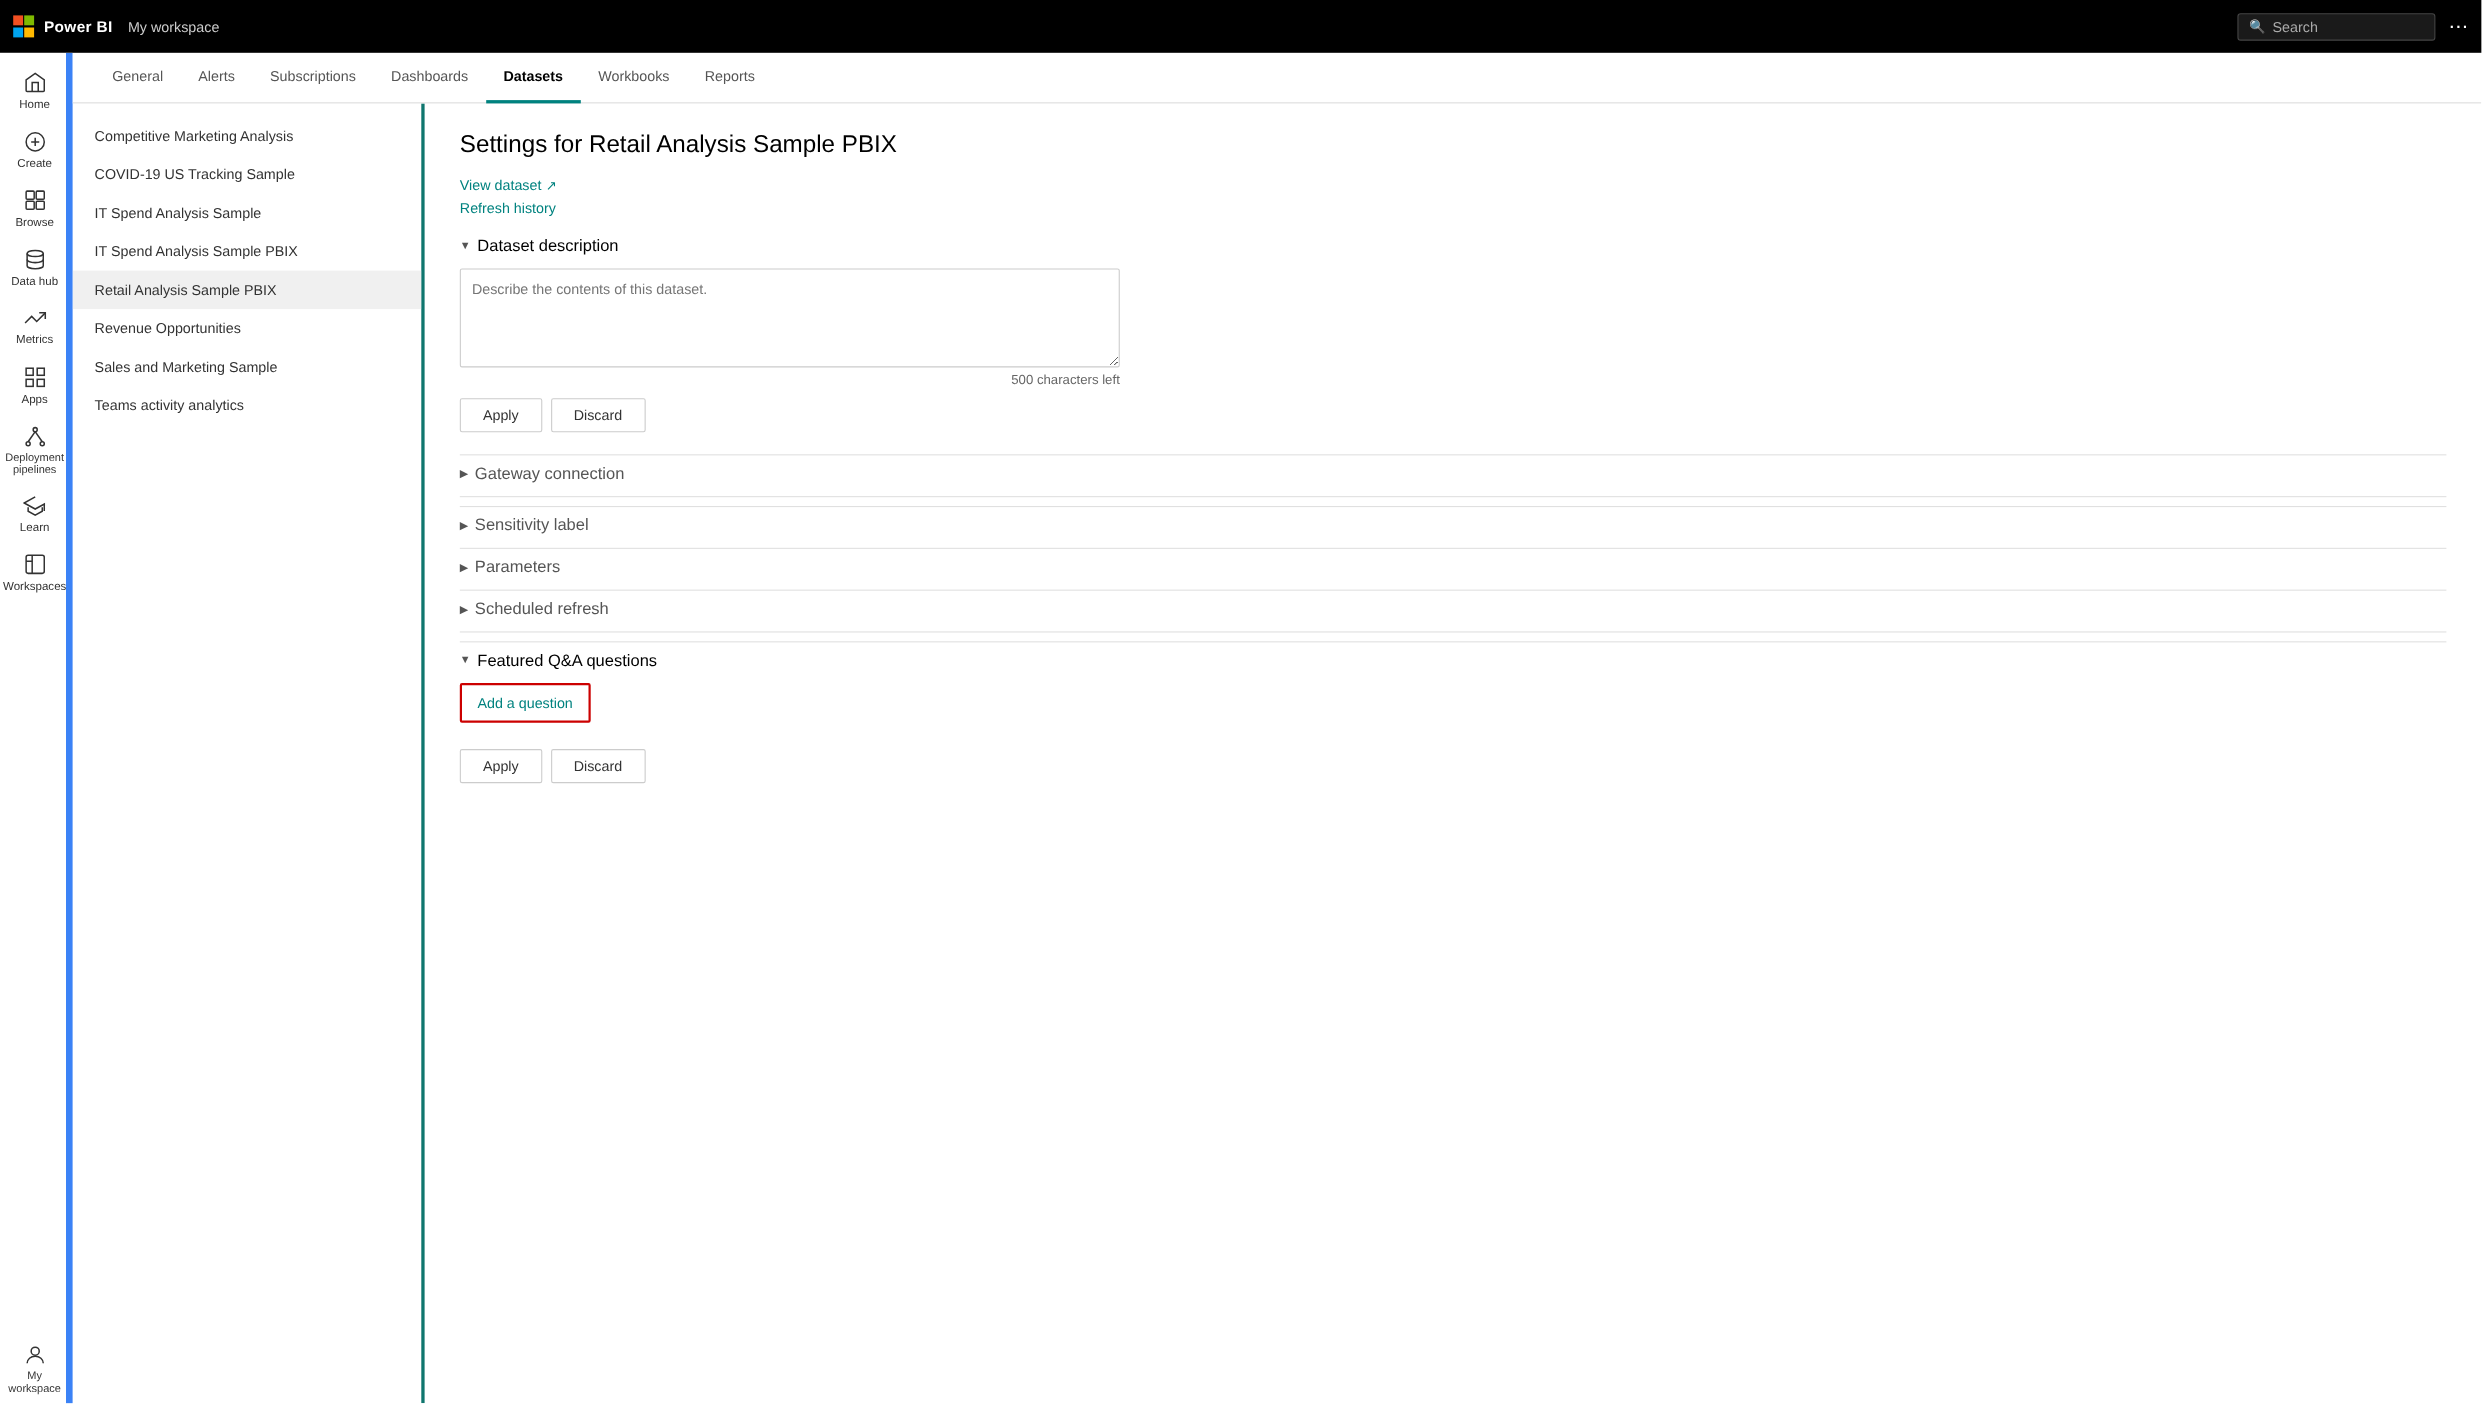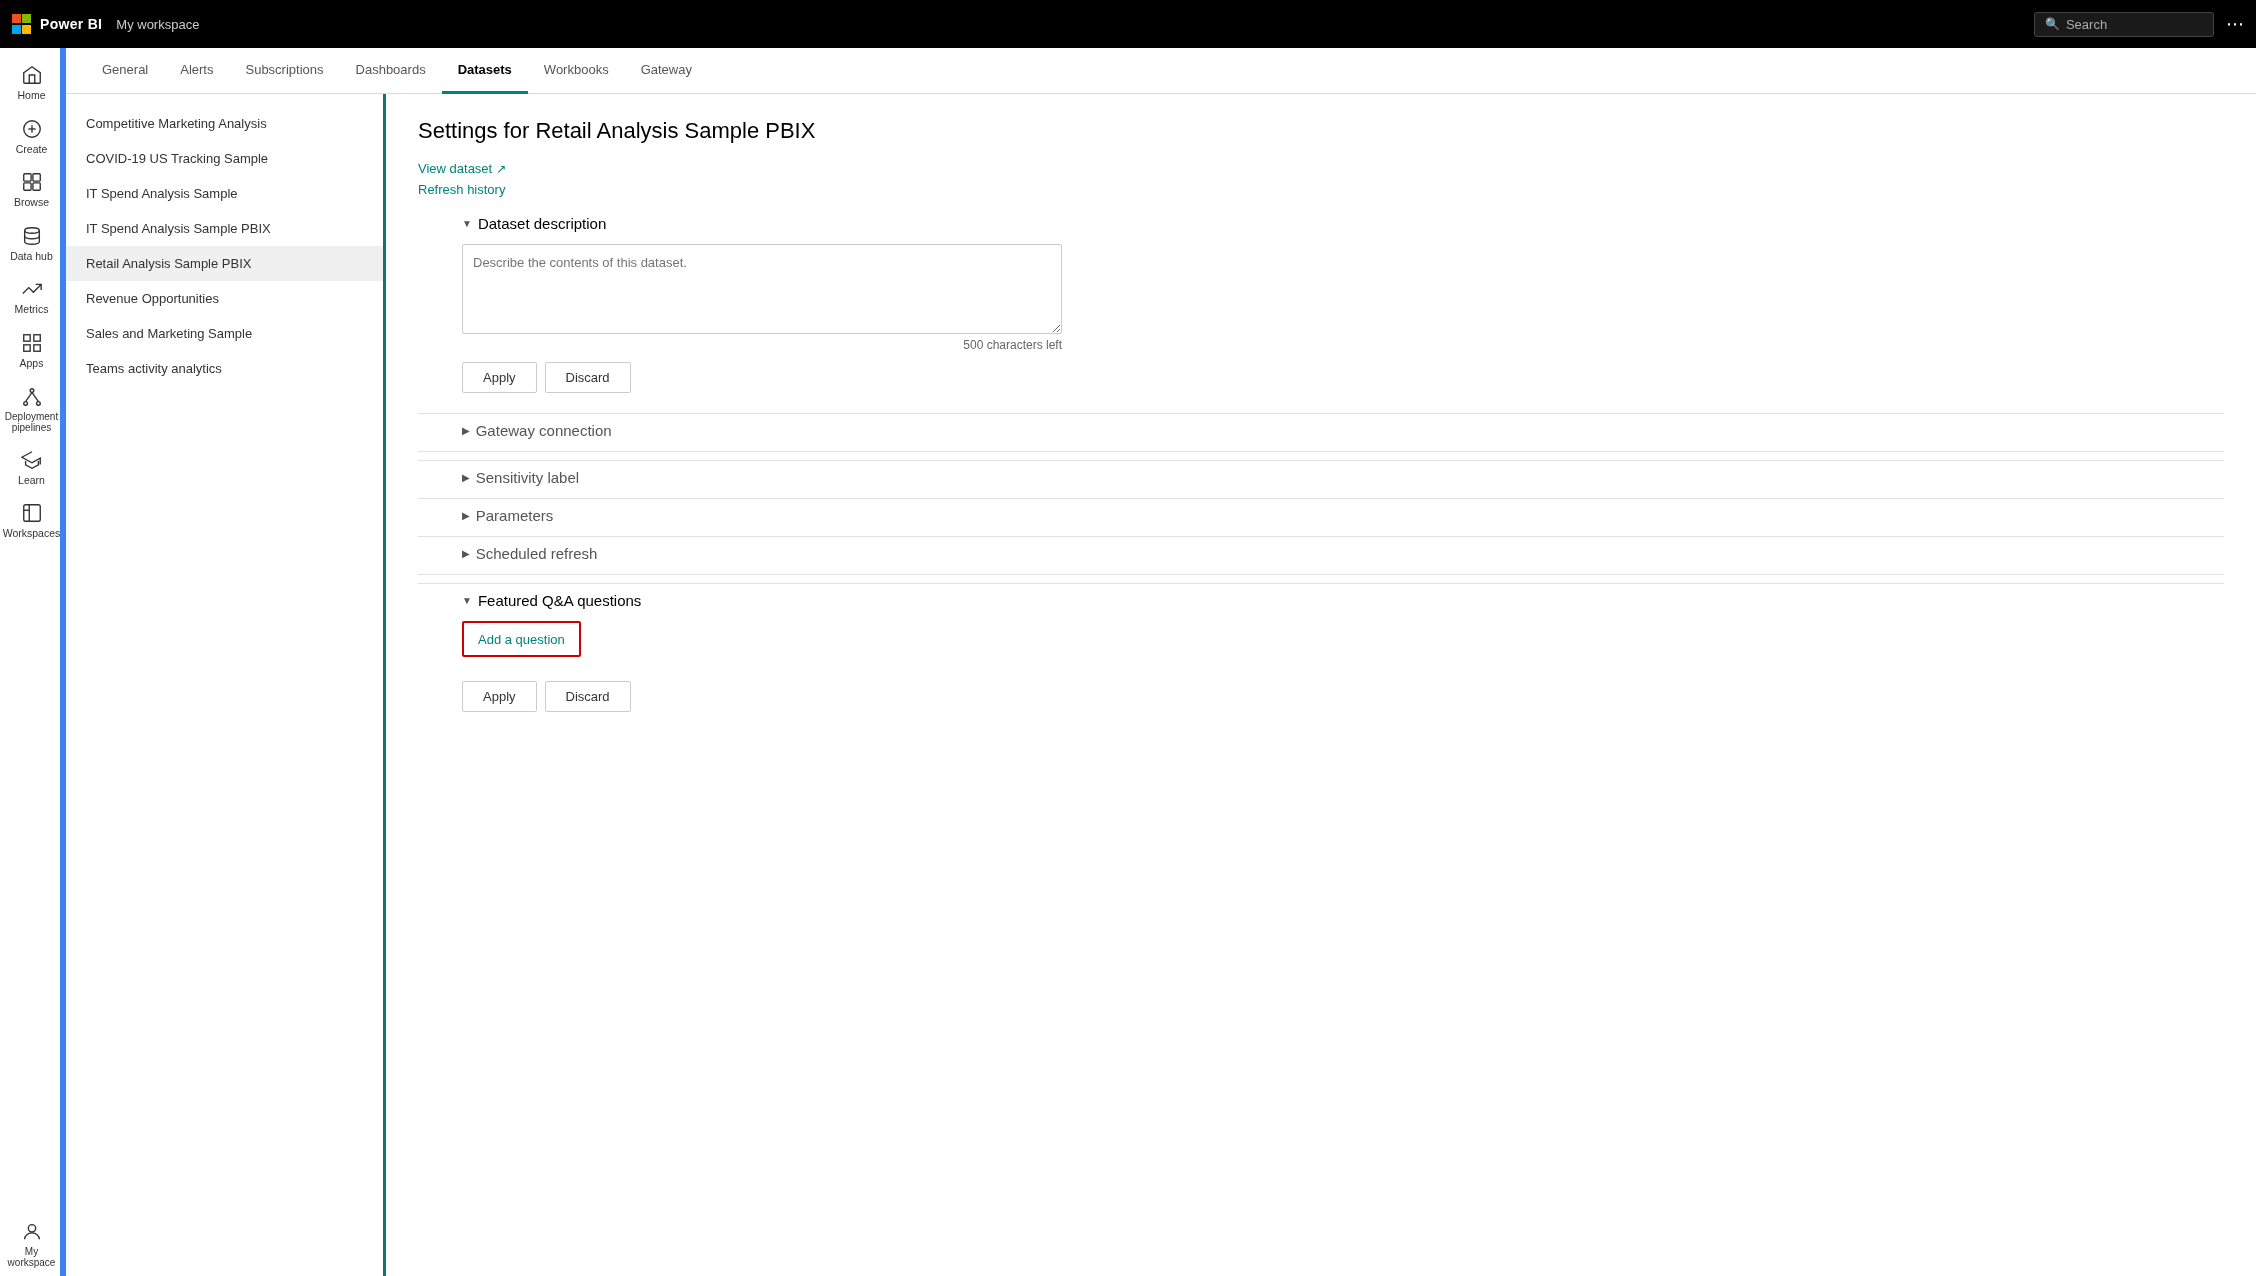--- a/index.html
+++ b/index.html
@@ -99,21 +99,21 @@
 
     
     .btn-row { display: flex; gap: 8px; margin-top: 10px; margin-bottom: 20px; }
     .btn {
       padding: 7px 20px; font-size: 13px; border: 1px solid #ccc;
       background: #fff; cursor: pointer; border-radius: 2px; color: #333;
     }
     .btn-primary { background: #fff; }
 
     
-    .collapsible-section { margin-bottom: 4px; margin-left: 44px; }
+    .collapsible-section { margin-bottom: 4px; }
     .section-divider { border: none; border-top: 1px solid #e0e0e0; margin: 8px 0; }
 
     .disabled-text { color: #aaa; }
 
     
     .featured-qa-desc { font-size: 13px; color: #333; margin-bottom: 12px; }
     .add-question-box {
       border: 2px solid #c00; border-radius: 2px; padding: 8px 14px;
       display: inline-block; margin-bottom: 14px;
     }
@@ -234,21 +234,21 @@
 
   <div class="content-area">
 
     <div class="tab-nav">
       <div class="tab-item">General</div>
       <div class="tab-item">Alerts</div>
       <div class="tab-item">Subscriptions</div>
       <div class="tab-item">Dashboards</div>
       <div class="tab-item active">Datasets</div>
       <div class="tab-item">Workbooks</div>
-      <div class="tab-item">Gateway</div>
+      <div class="tab-item">Reports</div>
     </div>
 
     <div class="inner-layout">
 
       <div class="dataset-list">
         <div class="dataset-list-item">Competitive Marketing Analysis</div>
         <div class="dataset-list-item">COVID-19 US Tracking Sample</div>
         <div class="dataset-list-item">IT Spend Analysis Sample</div>
         <div class="dataset-list-item">IT Spend Analysis Sample PBIX</div>
         <div class="dataset-list-item active">Retail Analysis Sample PBIX</div>

